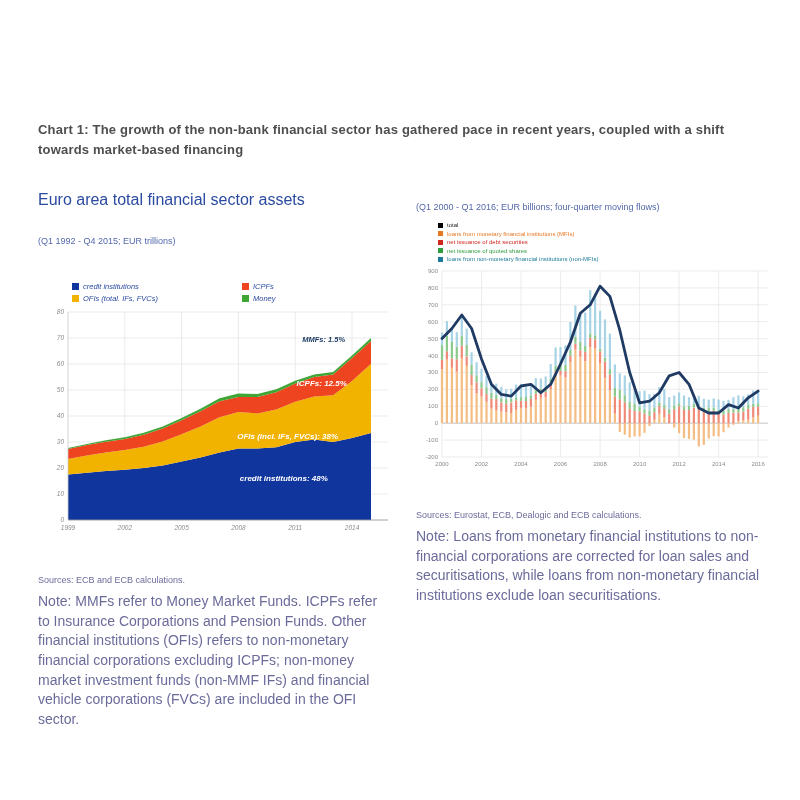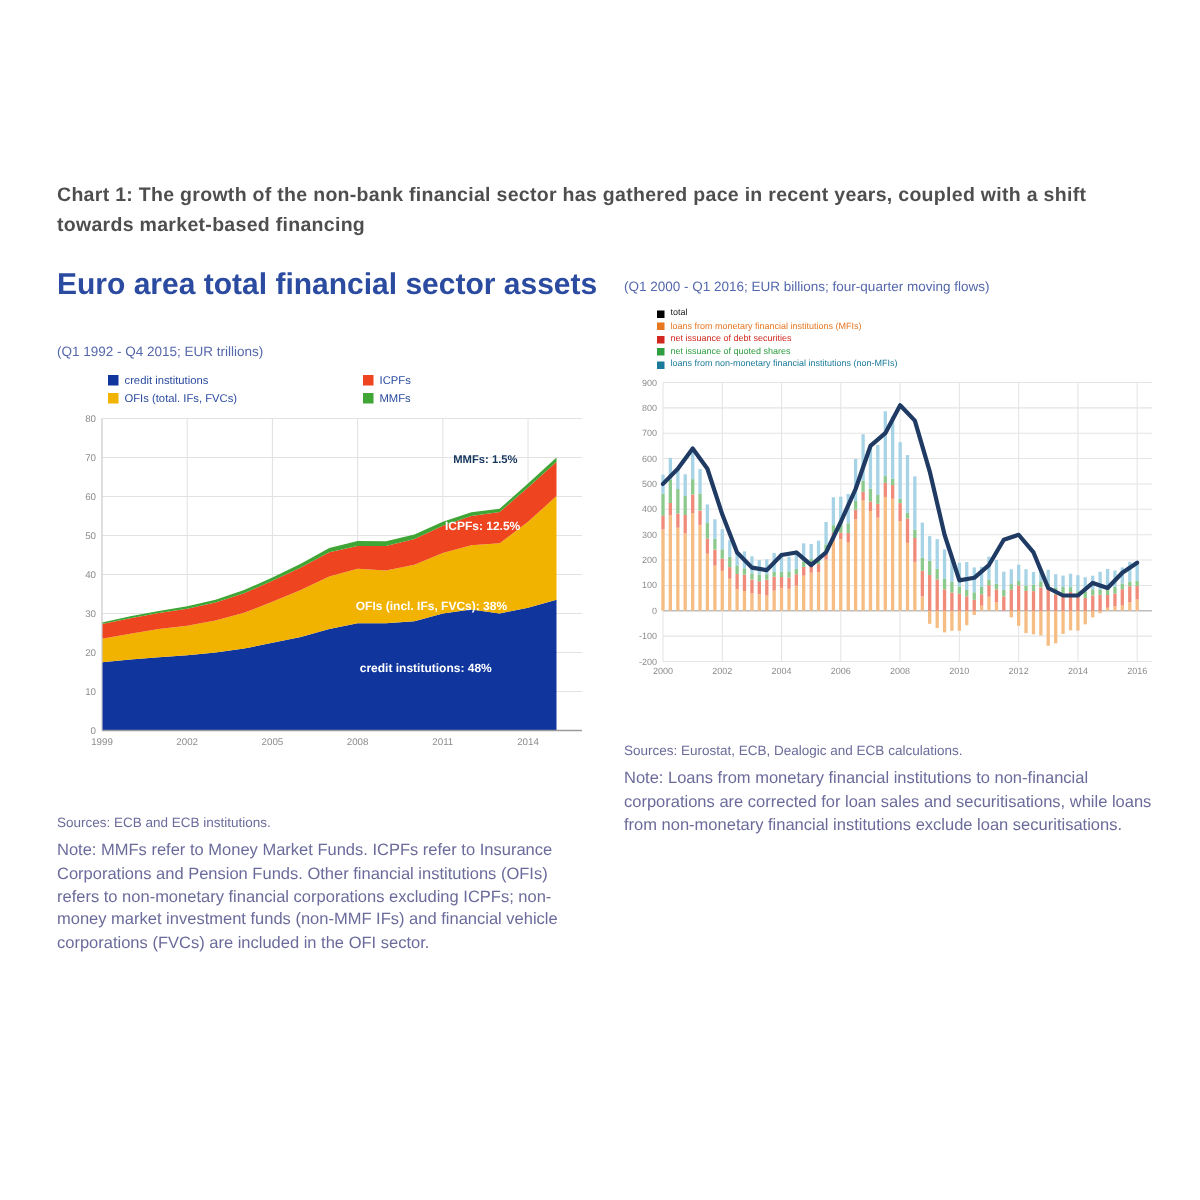--- a/index.html
+++ b/index.html
@@ -3,35 +3,35 @@
 <meta charset="utf-8">
 <style>
   html,body{margin:0;padding:0;background:#ffffff;}
   body{width:800px;height:800px;overflow:hidden;font-family:"Liberation Sans",sans-serif;}
   .page{position:relative;width:700px;height:800px;background:#fff;}
   .content{position:absolute;left:38px;top:120px;width:740px;}
   .headline{color:#4e4e4e;font-weight:bold;font-size:13px;line-height:1.55;letter-spacing:0.2px;max-width:720px;}
   .columns{display:flex;margin-top:18px;}
   .col-left{width:378px;flex:none;}
   .col-right{width:360px;flex:none;}
-  .panel-title{color:#2b4ba0;font-weight:bold;font-size:20px;line-height:1.25;}
+  .panel-title{color:#2b4ba0;font-weight:normal;font-size:16px;line-height:1.25;margin-top:12px;}
   .col-right .panel-title{max-width:300px;}
-  .panel-subtitle{color:#5468ab;font-size:9px;margin-top:8px;}
+  .panel-subtitle{color:#5468ab;font-size:9px;margin-top:24px;}
   .col-left .panel-subtitle{margin-top:26px;}
-  .chart-block-left{margin-top:10px;margin-left:6px;}
+  .chart-block-left{margin-top:36px;margin-left:6px;font-style:italic;}
   .chart-block-right{margin-top:10px;}
   .legend-left{display:grid;grid-template-columns:170px 1fr;row-gap:3px;margin-left:28px;margin-bottom:4px;}
   .legend-right{display:flex;flex-direction:column;gap:2.5px;margin-left:22px;margin-bottom:5px;}
   .lg-item{display:flex;align-items:center;gap:4px;color:#2b4ba0;font-size:7.5px;}
   .legend-right .lg-item{font-size:6px;}
   .sw{display:inline-block;width:7px;height:7px;flex:none;}
   .legend-right .sw{width:5px;height:5px;}
   svg text{font-family:"Liberation Sans",sans-serif;}
   .sources{color:#6b6b9b;font-size:9px;margin-top:34px;}
-  .note{color:#6b6b9b;font-size:11px;line-height:1.4;margin-top:7px;}
+  .note{color:#6b6b9b;font-size:14px;line-height:1.4;margin-top:7px;}
   .col-left .sources,.col-left .note{max-width:352px;}
   .col-right .sources,.col-right .note{max-width:356px;}
 </style>
 </head>
 <body>
 
 <div class="page">
   <div class="content">
 
     <div class="headline">Chart 1: The growth of the non-bank financial sector has gathered pace in recent years, coupled with a shift towards market-based financing</div>
@@ -50,21 +50,21 @@
               <div class="lg-item">
                 <span class="sw" style="background: rgb(238, 68, 32);"></span>
                 <span>ICPFs</span>
               </div>
               <div class="lg-item">
                 <span class="sw" style="background: rgb(242, 178, 0);"></span>
                 <span>OFIs (total. IFs, FVCs)</span>
               </div>
               <div class="lg-item">
                 <span class="sw" style="background: rgb(63, 165, 53);"></span>
-                <span>MMFs</span>
+                <span>Money</span>
               </div>
             </div>
           <svg width="352" height="230" viewBox="0 0 352 230">
               <text x="20" y="215.2" text-anchor="end" font-size="6.5" fill="#8c8c8c">0</text>
               <line x1="24" y1="187" x2="344" y2="187" stroke="#e2e2e2" stroke-width="0.7"></line>
               <text x="20" y="189.2" text-anchor="end" font-size="6.5" fill="#8c8c8c">10</text>
               <line x1="24" y1="161" x2="344" y2="161" stroke="#e2e2e2" stroke-width="0.7"></line>
               <text x="20" y="163.2" text-anchor="end" font-size="6.5" fill="#8c8c8c">20</text>
               <line x1="24" y1="135" x2="344" y2="135" stroke="#e2e2e2" stroke-width="0.7"></line>
               <text x="20" y="137.2" text-anchor="end" font-size="6.5" fill="#8c8c8c">30</text>
@@ -94,21 +94,21 @@
               <path d="M24.0,142.0 L42.9,138.1 L61.9,134.7 L80.8,131.9 L99.7,127.7 L118.7,121.5 L137.6,113.2 L156.5,104.3 L175.5,94.2 L194.4,90.0 L213.3,90.0 L232.3,85.3 L251.2,76.5 L270.2,70.0 L289.1,67.4 L308.0,51.0 L327.0,33.9 L327.0,56.7 L308.0,73.9 L289.1,88.2 L270.2,89.5 L251.2,94.7 L232.3,102.5 L213.3,106.4 L194.4,105.1 L175.5,110.3 L156.5,119.4 L137.6,127.2 L118.7,134.5 L99.7,139.7 L80.8,143.1 L61.9,145.4 L42.9,148.5 L24.0,151.9 Z" fill="#ee4420"></path>
               <path d="M24.0,141.0 L42.9,136.9 L61.9,133.3 L80.8,130.2 L99.7,125.8 L118.7,119.4 L137.6,111.0 L156.5,101.8 L175.5,91.3 L194.4,86.6 L213.3,86.9 L232.3,82.3 L251.2,73.8 L270.2,67.5 L289.1,65.1 L308.0,48.4 L327.0,31.0 L327.0,33.9 L308.0,51.0 L289.1,67.4 L270.2,70.0 L251.2,76.5 L232.3,85.3 L213.3,90.0 L194.4,90.0 L175.5,94.2 L156.5,104.3 L137.6,113.2 L118.7,121.5 L99.7,127.7 L80.8,131.9 L61.9,134.7 L42.9,138.1 L24.0,142.0 Z" fill="#3fa535"></path>
               <line x1="24" y1="213" x2="344" y2="213" stroke="#9a9a9a" stroke-width="0.9"></line>
               <line x1="24" y1="5" x2="24" y2="213" stroke="#c9c9c9" stroke-width="0.8"></line>
               <text x="279.62130177514655" y="34.900000000000006" text-anchor="middle" font-size="7.5" font-weight="bold" fill="#17375e">MMFs: 1.5%</text>
               <text x="277.72781065088793" y="79.1" text-anchor="middle" font-size="8" font-weight="bold" fill="#ffffff">ICPFs: 12.5%</text>
               <text x="243.6449704141983" y="132.39999999999998" text-anchor="middle" font-size="8" font-weight="bold" fill="#ffffff">OFIs (incl. IFs, FVCs): 38%</text>
               <text x="239.85798816568104" y="174" text-anchor="middle" font-size="8" font-weight="bold" fill="#ffffff">credit institutions: 48%</text>
             </svg>
         </div>
-        <div class="sources">Sources: ECB and ECB institutions.</div>
+        <div class="sources">Sources: ECB and ECB calculations.</div>
         <div class="note">Note: MMFs refer to Money Market Funds. ICPFs refer to Insurance Corporations and Pension Funds. Other financial institutions (OFIs) refers to non-monetary financial corporations excluding ICPFs; non-money market investment funds (non-MMF IFs) and financial vehicle corporations (FVCs) are included in the OFI sector.</div>
       </div>
 
       <div class="col-right">
         <div class="panel-subtitle">(Q1 2000 - Q1 2016; EUR billions; four-quarter moving flows)</div>
         <div class="chart-block-right">
           <div class="legend-right">
               <div class="lg-item">
                 <span class="sw" style="background: rgb(0, 0, 0);"></span>
                 <span style="color: rgb(34, 34, 34);">total</span>

